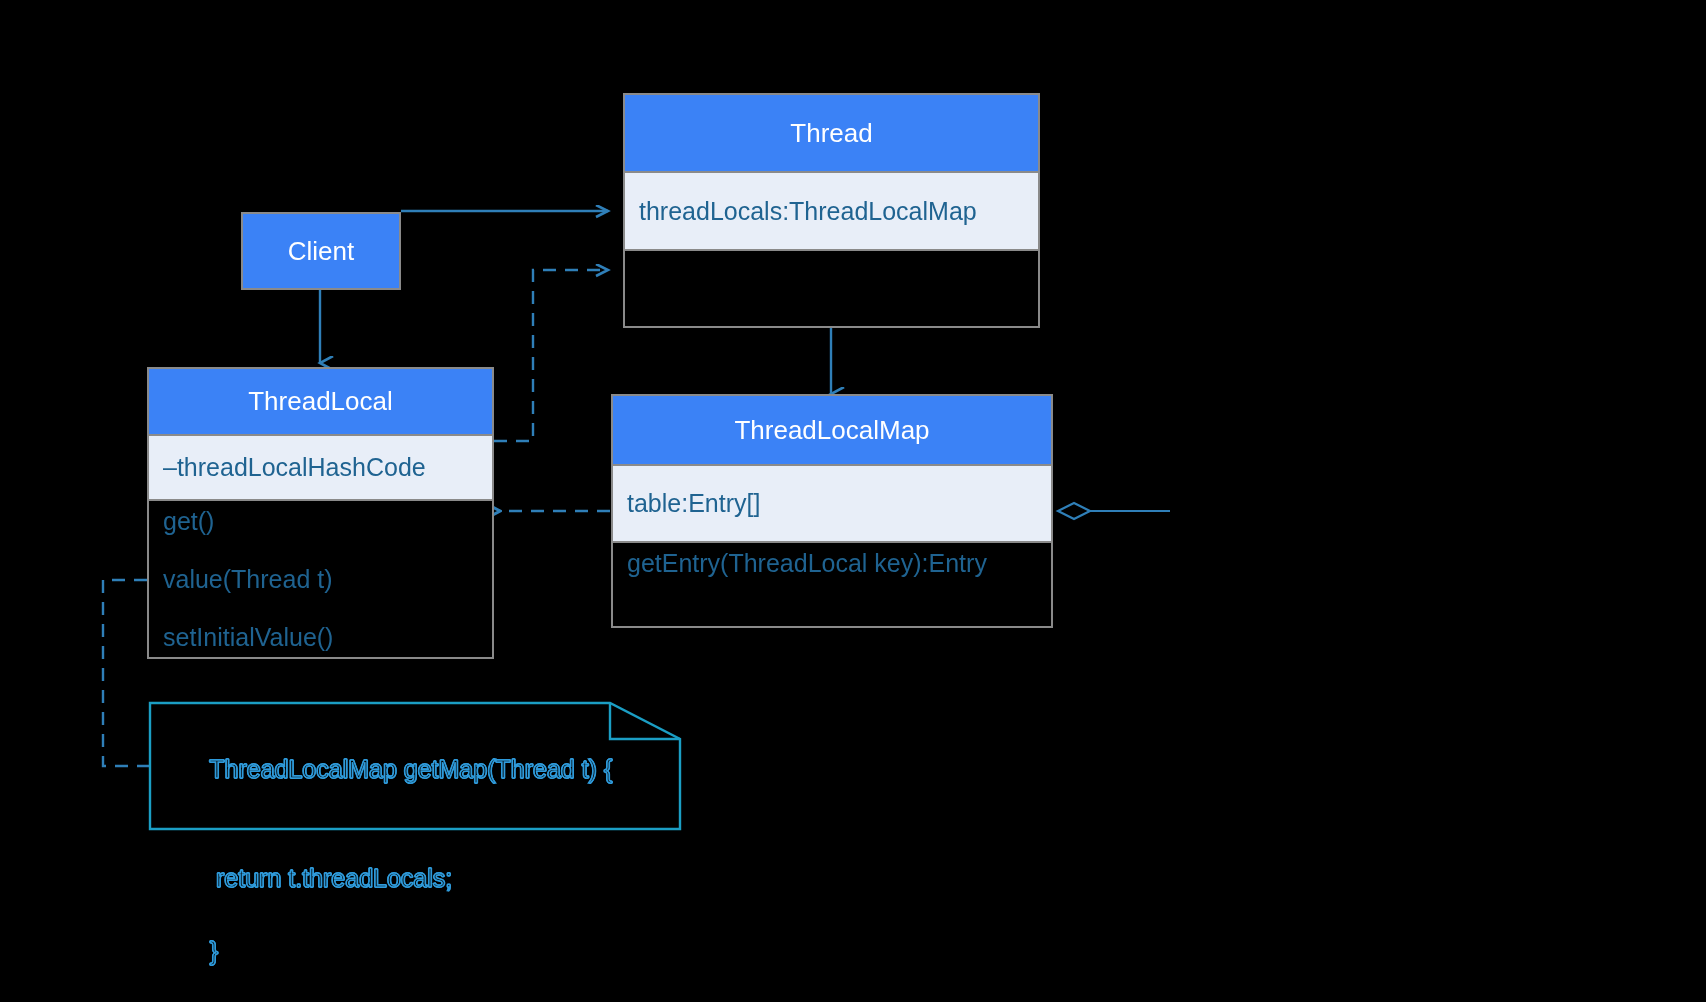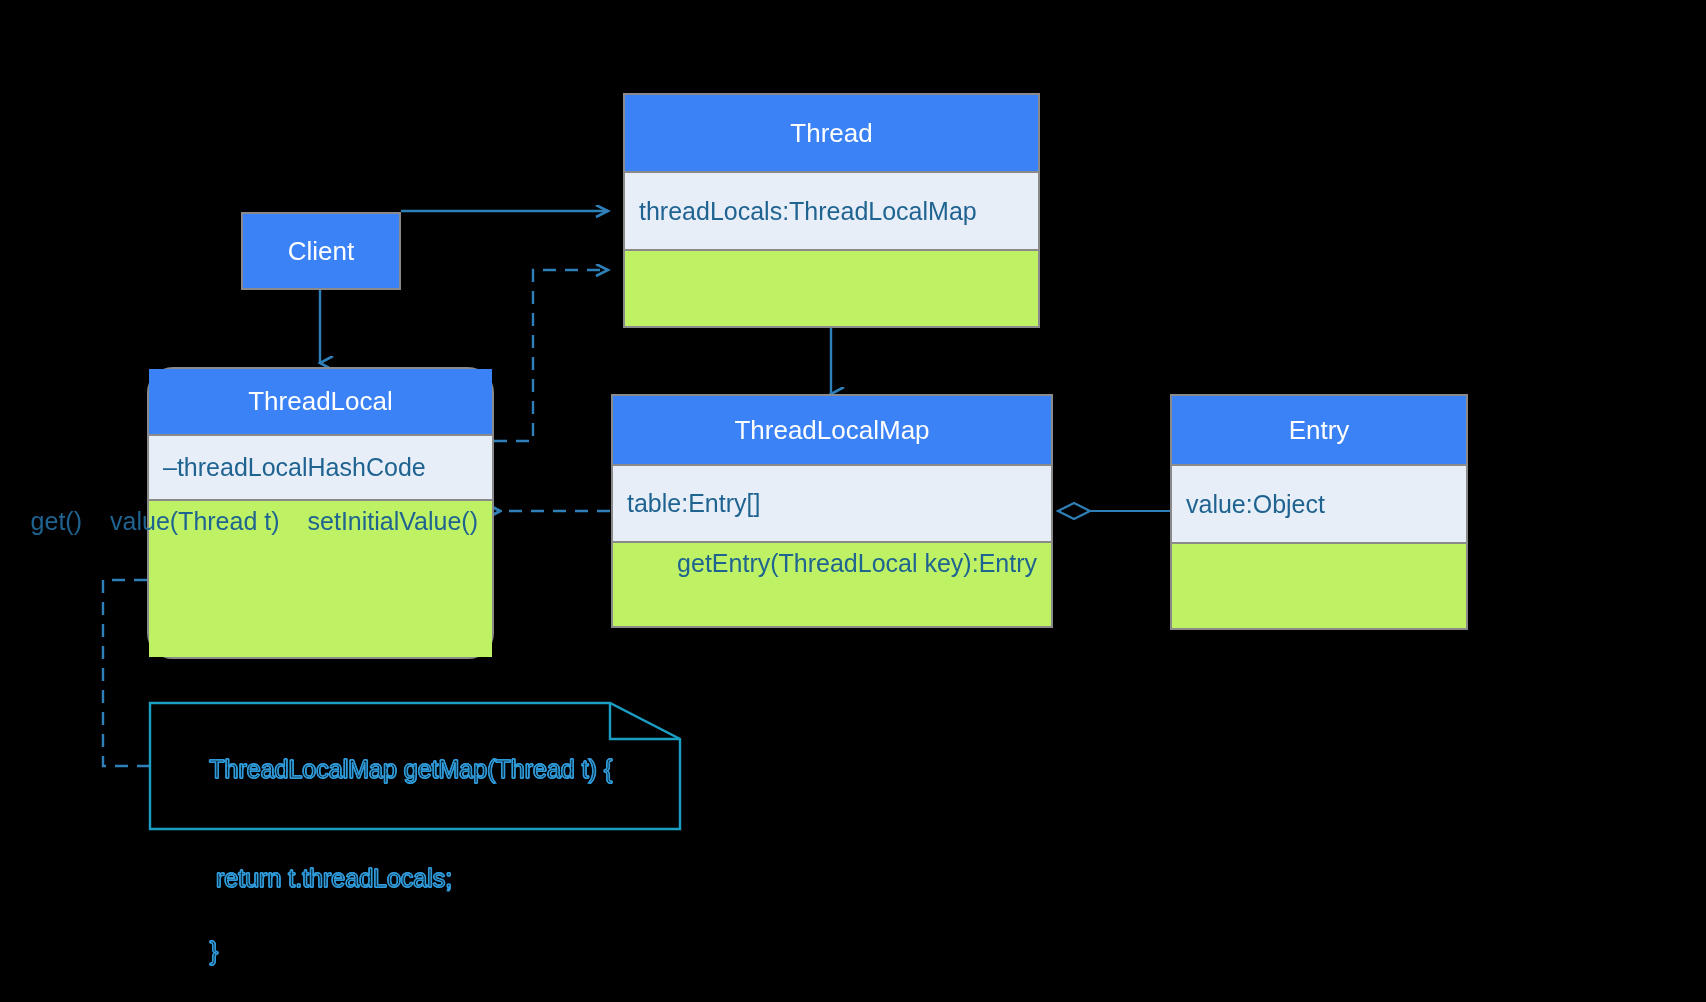--- a/index.html
+++ b/index.html
@@ -41,25 +41,25 @@
   }
   .uml-attrs {
     background: #e8eef8;
     box-sizing: border-box;
     border-bottom: 2px solid #8a8a8a;
     display: flex;
     flex-direction: column;
     justify-content: center;
   }
   .uml-ops {
-    background: #bef264;
+    background: #000000;
     box-sizing: border-box;
     display: flex;
-    flex-direction: row;
-    justify-content: flex-end;
+    flex-direction: column;
+    justify-content: space-between;
   }
   .uml-row {
     color: #1f6391;
     font-size: 25px;
     padding: 2px 14px;
     white-space: nowrap;
     line-height: 1.45;
   }
   .uml-attrs.empty, .uml-ops.empty { }
 
@@ -141,21 +141,21 @@
   </div>
 
   <div class="uml-class" style="left:623px; top:93px; width:417px; height:235px;">
     <div class="uml-header" style="height:78px;">Thread</div>
     <div class="uml-attrs" style="height:78px;">
       <div class="uml-row">threadLocals:ThreadLocalMap</div>
     </div>
     <div class="uml-ops empty" style="height:75px;"></div>
   </div>
 
-  <div class="uml-class" style="left:147px; top:367px; width:347px; height:292px;border-radius:26px;">
+  <div class="uml-class" style="left:147px; top:367px; width:347px; height:292px;">
     <div class="uml-header" style="height:67px;">ThreadLocal</div>
     <div class="uml-attrs" style="height:65px;">
       <div class="uml-row">–threadLocalHashCode</div>
     </div>
     <div class="uml-ops" style="height:156px;">
       <div class="uml-row">get()</div>
       <div class="uml-row">value(Thread t)</div>
       <div class="uml-row">setInitialValue()</div>
     </div>
   </div>
@@ -163,27 +163,20 @@
   <div class="uml-class" style="left:611px; top:394px; width:442px; height:234px;">
     <div class="uml-header" style="height:70px;">ThreadLocalMap</div>
     <div class="uml-attrs" style="height:77px;">
       <div class="uml-row">table:Entry[]</div>
     </div>
     <div class="uml-ops" style="height:83px;">
       <div class="uml-row">getEntry(ThreadLocal key):Entry</div>
     </div>
   </div>
 
-  <div class="uml-class" style="left:1170px; top:394px; width:298px; height:236px;">
-    <div class="uml-header" style="height:70px;">Entry</div>
-    <div class="uml-attrs" style="height:78px;">
-      <div class="uml-row">value:Object</div>
-    </div>
-    <div class="uml-ops empty" style="height:84px;"></div>
-  </div>
 
   <div class="note-box" style="left:150px; top:703px; width:530px; height:126px;">
     <div class="note-text">
       <span>ThreadLocalMap getMap(Thread t) {</span><br>
       <span class="note-line-indent">return t.threadLocals;</span>
       <span>}</span>
     </div>
   </div>
 
 </div>

